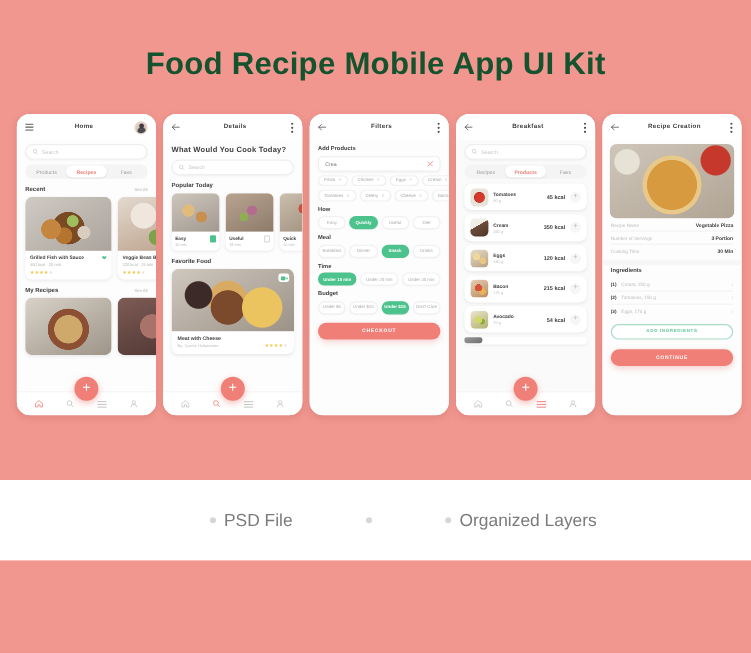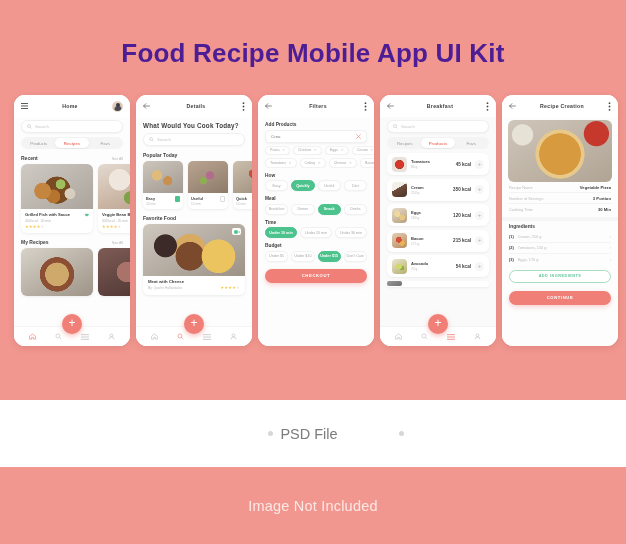--- a/index.html
+++ b/index.html
@@ -7,21 +7,21 @@
   body {
     font-family: "Liberation Sans", sans-serif;
     background: #f0968f;
     overflow: hidden;
   }
   .page { position: relative; width: 626px; height: 544px; background: #f1978f; }
 
   
   .hero-title {
     position: absolute; top: 38px; left: 0; width: 626px;
-    text-align: center; color: #4c1d95;
+    text-align: center; color: #14532d;
     font-size: 26px; font-weight: bold; letter-spacing: 0.2px;
   }
 
   
   .phones {
     position: absolute; top: 95px; left: 14px;
     width: 600px; height: 255px;
     display: flex; gap: 6px;
   }
   .phone {
@@ -794,17 +794,20 @@
   </div>
 
   <div class="features">
     <div class="feat">
       <span class="dot"></span>
       <span class="lbl">PSD File</span>
     </div>
     <div class="feat">
       <span class="dot"></span>
     </div>
+    <div class="feat">
+      <span class="dot"></span>
+      <span class="lbl">Organized Layers</span>
+    </div>
   </div>
 
-  <div class="notice">Image Not Included</div>
 
 </div>
 
 </body></html>

